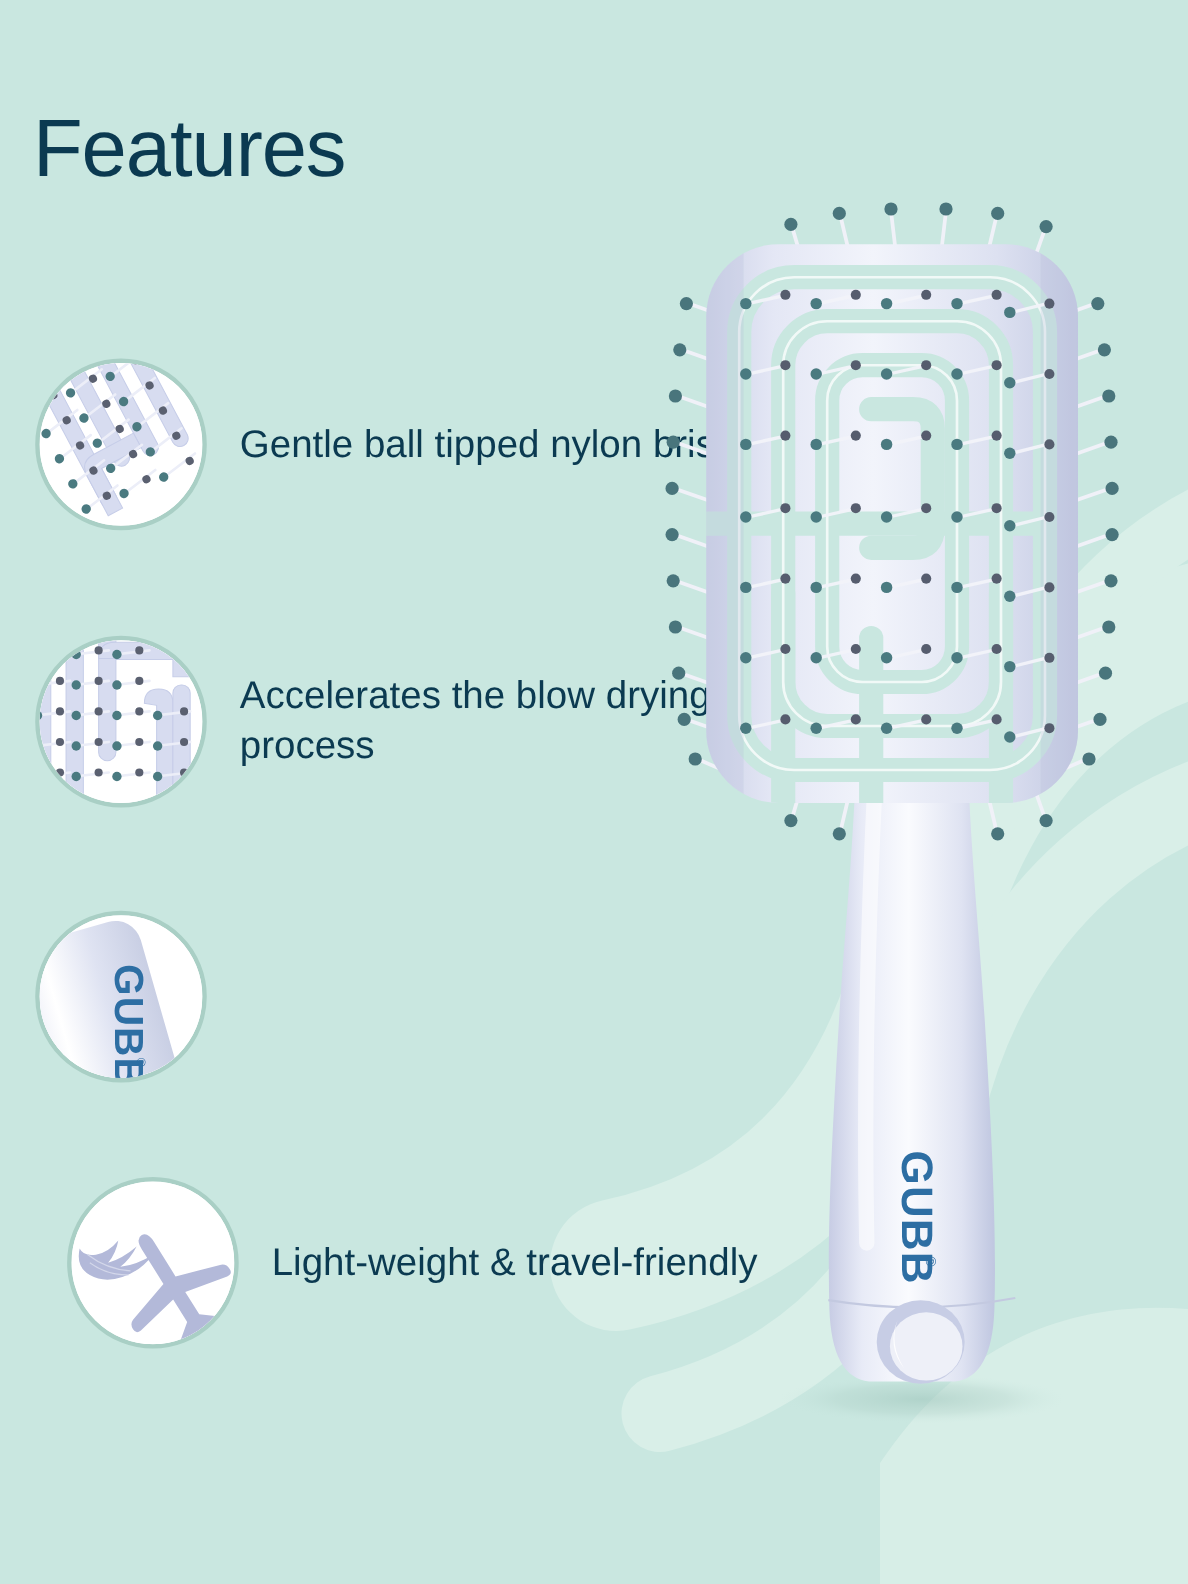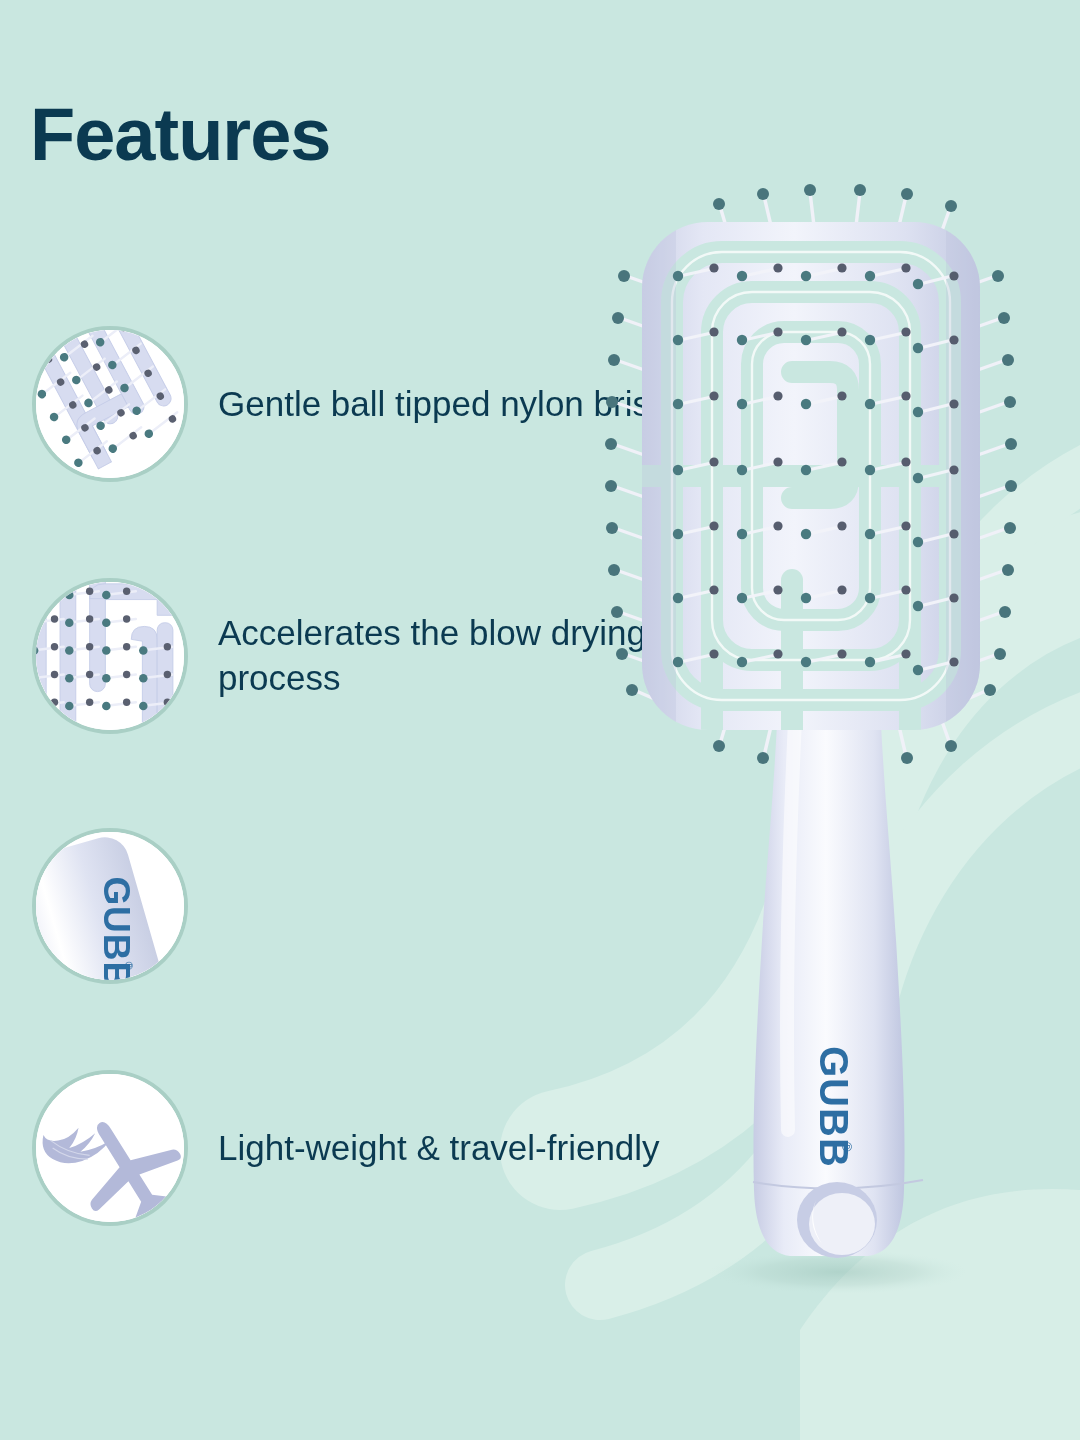--- a/index.html
+++ b/index.html
@@ -22,21 +22,21 @@
     overflow:hidden;
     pointer-events:none;
   }
 
   
   .page-title {
     position:absolute;
     left:30px;
     top:98px;
     font-size:74px;
-    font-weight:bold;
+    font-weight:normal;
     letter-spacing:-1px;
     color:#0b3a51;
     line-height:1;
   }
 
   
   .features {
     position:absolute;
     left:0; top:0;
     width:760px;
@@ -269,21 +269,21 @@
           <rect x="-16" y="6" width="130" height="190" rx="26" fill="url(#hgrad)"></rect>
         </g>
         <g transform="translate(74,48) rotate(90)" fill="#2d6ea3">
           <text x="0" y="0" font-family="'Liberation Sans', sans-serif" font-size="40" font-weight="bold" letter-spacing="1">GUBB</text>
           <text x="92" y="-22" font-family="'Liberation Sans', sans-serif" font-size="12">®</text>
         </g>
       </svg>
     </div>
   </div>
 
-  <div class="feature-row" style="top:1070px;">
+  <div class="feature-row" style="top:1070px;margin-left:29px;">
     <div class="feature-thumb">
       <svg viewBox="0 0 160 160" xmlns="http://www.w3.org/2000/svg">
         <rect width="160" height="160" fill="#ffffff"></rect>
         <g fill="#b3b9d9">
           <path d="M 8 66 q -4 18 10 26 q 14 8 32 2 q 18 -6 30 -22 q -16 10 -32 12 q 10 -8 16 -20
                    q -14 12 -28 16 q 8 -10 10 -22 q -10 12 -22 14 q -12 2 -16 -6 Z"></path>
         </g>
         <g stroke="#d3d7ea" stroke-width="1.2" fill="none">
           <path d="M 16 72 q 18 14 42 16"></path>
           <path d="M 18 80 q 16 12 38 12"></path>

